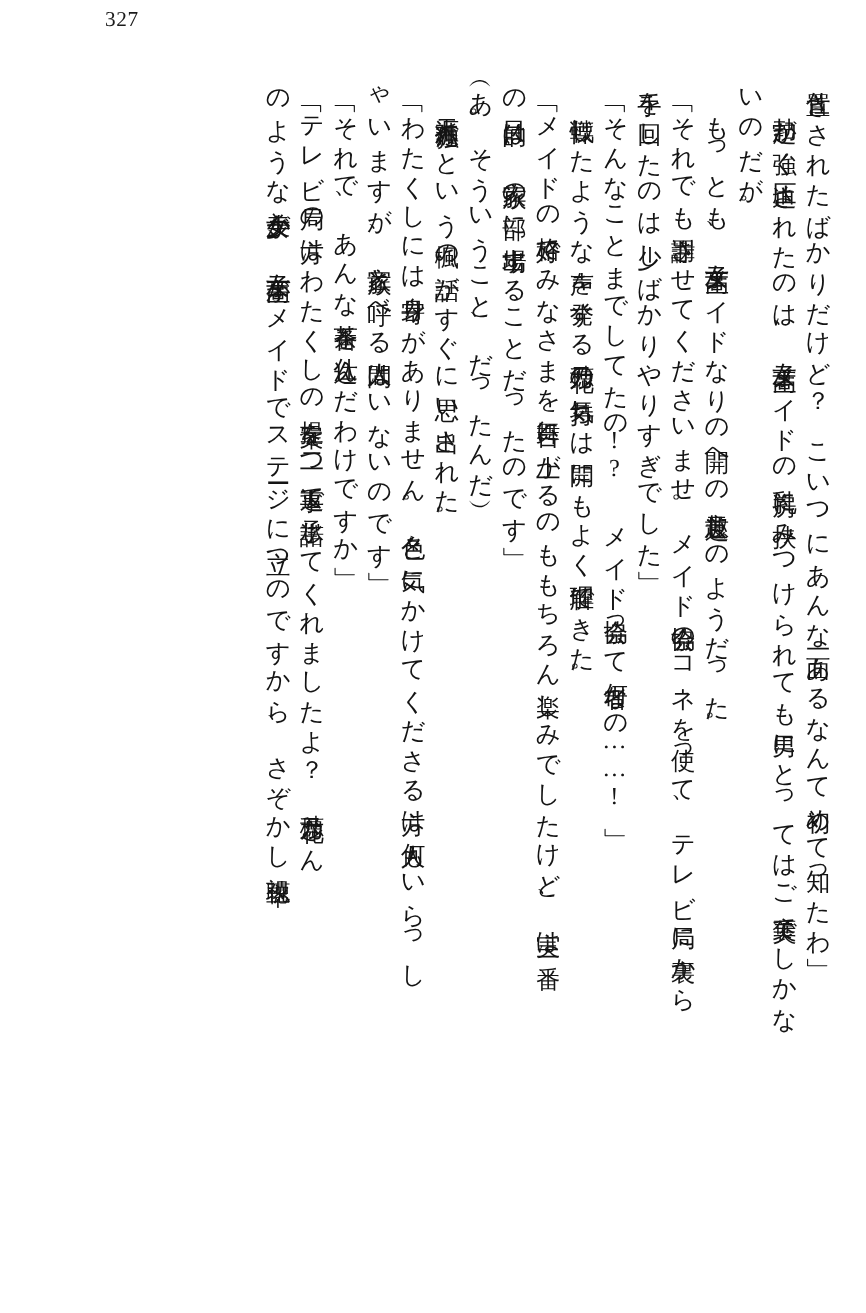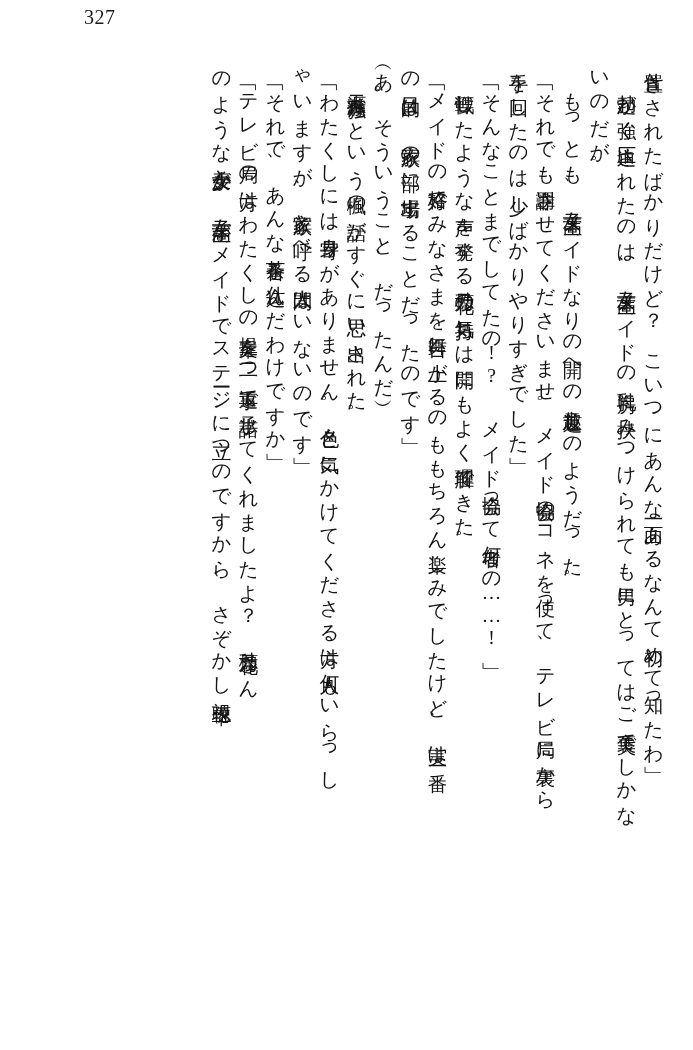--- a/index.html
+++ b/index.html
@@ -13,21 +13,21 @@
     height: 1050px;
     background: #ffffff;
     overflow: hidden;
     font-family: "Liberation Serif", "DejaVu Serif", serif;
     color: #1a1a1a;
   }
   .page-number {
     position: absolute;
     top: 6px;
     left: 84px;
-    font-size: 20px;
+    font-size: 17px;
     font-family: "Liberation Serif", "DejaVu Serif", serif;
     color: #1a1a1a;
     letter-spacing: 0.5px;
   }
   .vtext {
     position: absolute;
     top: 58px;
     right: 30px;
     left: 26px;
     height: 960px;

